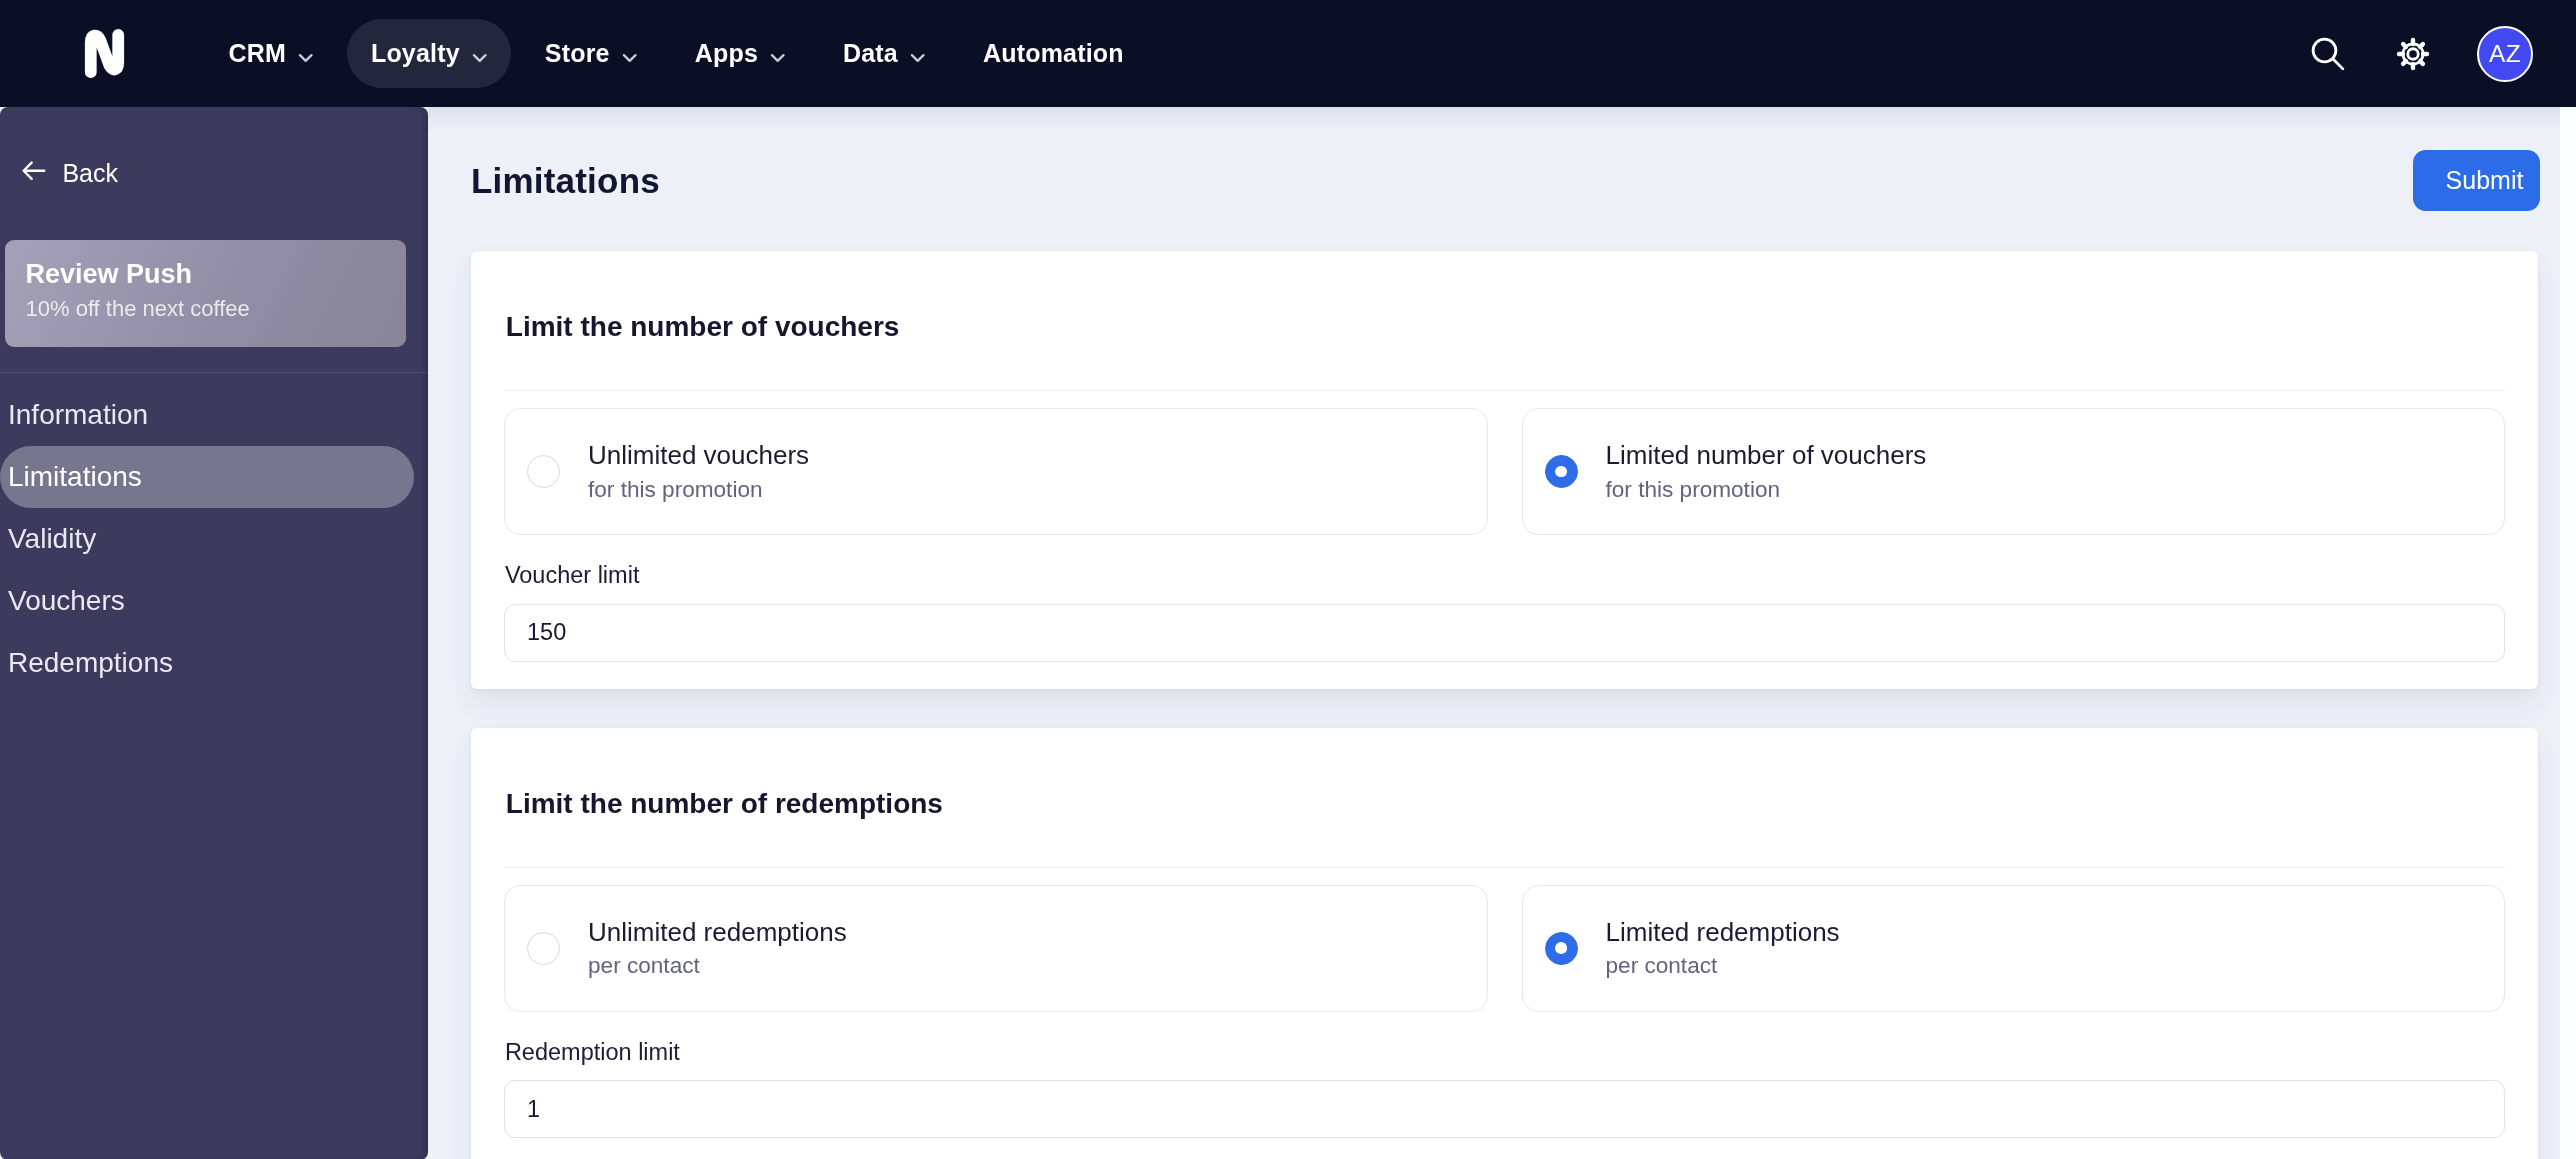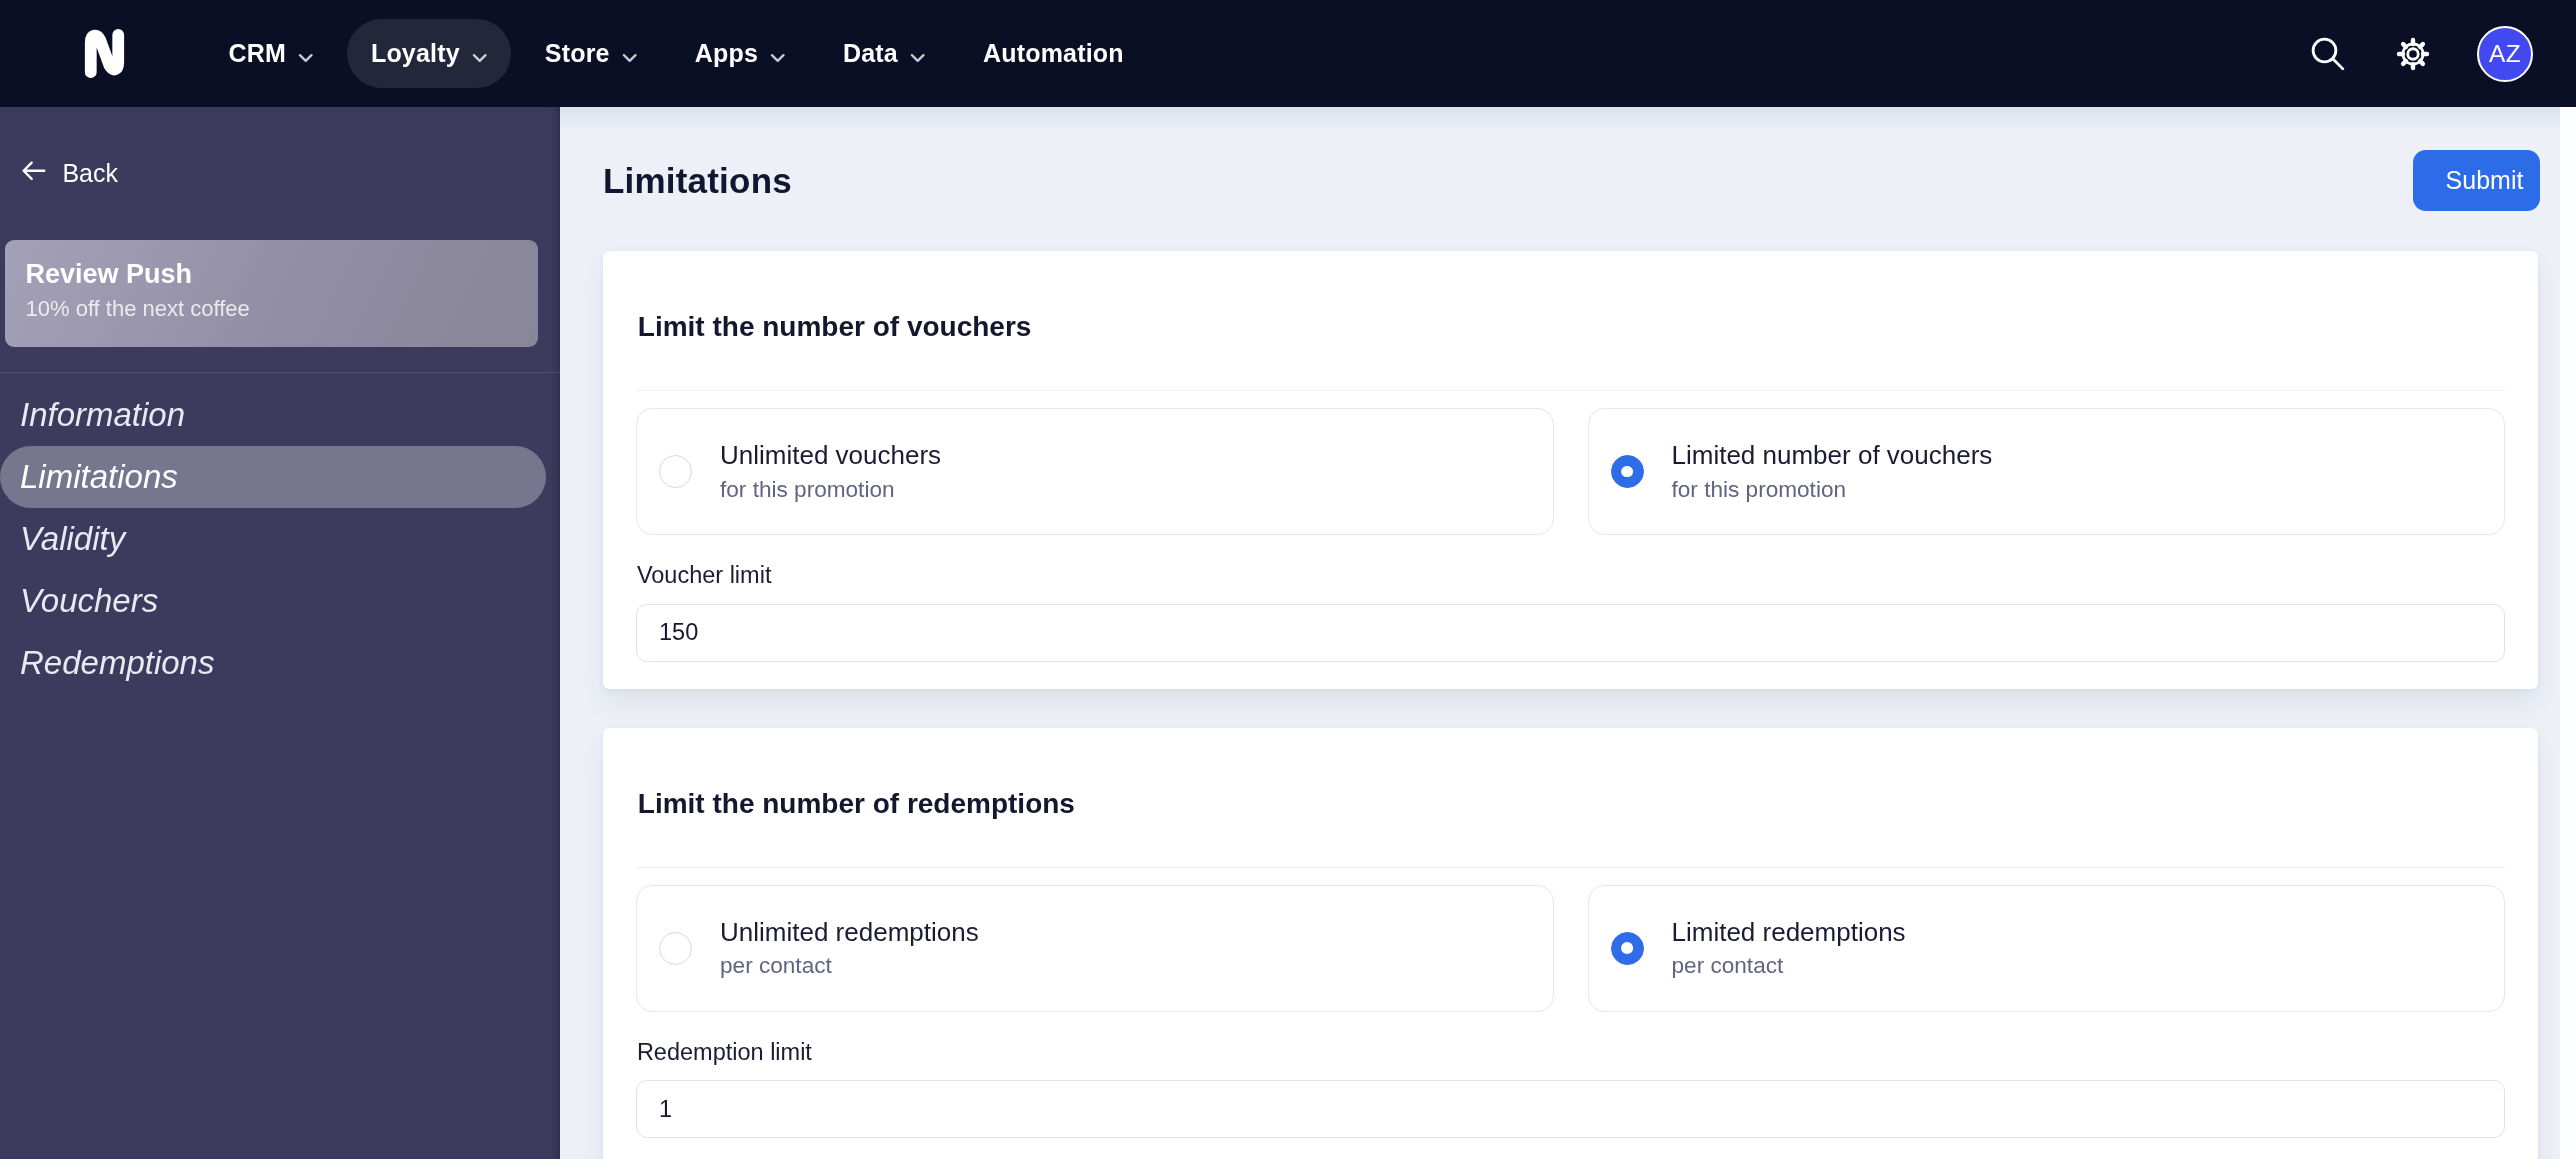--- a/index.html
+++ b/index.html
@@ -31,39 +31,40 @@
   .avatar {
     width: 56px; height: 56px; border-radius: 50%;
     background: #4349f0; border: 2.7px solid #ffffff;
     color: #fff; font-size: 24.4px; font-weight: 500;
     display: flex; align-items: center; justify-content: center;
     cursor: pointer; letter-spacing: 0.5px;
   }
   
   .body { display: flex; height: 1053px; position: relative; }
   .sidebar {
-    width: 560px; flex-shrink: 0; background: #3c3b5e; color: #fff;
+    width: 428px; flex-shrink: 0; background: #3c3b5e; color: #fff;
     box-shadow: inset -6.3px 0 8.1px -4.5px rgba(0,0,0,0.28);
+    border-radius: 8px;
   }
   .back-row {
     margin: 52px 0 0 20px; display: inline-flex; align-items: center; gap: 15.4px;
     font-size: 25px; color: #ffffff; cursor: pointer;
   }
   .promo-card {
     margin: 51px 22px 0 4.5px; height: 107px; border-radius: 9px;
     padding: 19px 0 0 21px;
     background: linear-gradient(115deg, #a4a1b7 0%, #908da5 55%, #898699 100%);
   }
   .promo-title { font-size: 27px; font-weight: 700; color: #ffffff; }
   .promo-sub { font-size: 22px; color: rgba(255,255,255,0.80); margin-top: 6.3px; }
   .side-divider { margin-top: 25px; border-top: 1.8px solid rgba(255,255,255,0.10); }
   .side-menu { list-style: none; margin-top: 11.8px; }
   .side-item {
-    height: 62px; line-height: 62px; padding-left: 20px;
-    font-size: 33px; color: #e9e9f2; cursor: pointer; font-style: italic;
+    height: 62px; line-height: 62px; padding-left: 8px;
+    font-size: 28px; color: #e9e9f2; cursor: pointer;
   }
   .side-item.active {
     background: rgba(255,255,255,0.30); color: #ffffff;
     border-radius: 33px; margin-right: 14.5px;
   }
   
   .main { flex: 1; position: relative; background: #edf0f7; }
   .main::before {
     content: ""; position: absolute; top: 0; left: 0; right: 0; height: 25px;
     background: linear-gradient(#dde1ed, rgba(237,240,247,0)); pointer-events: none;

